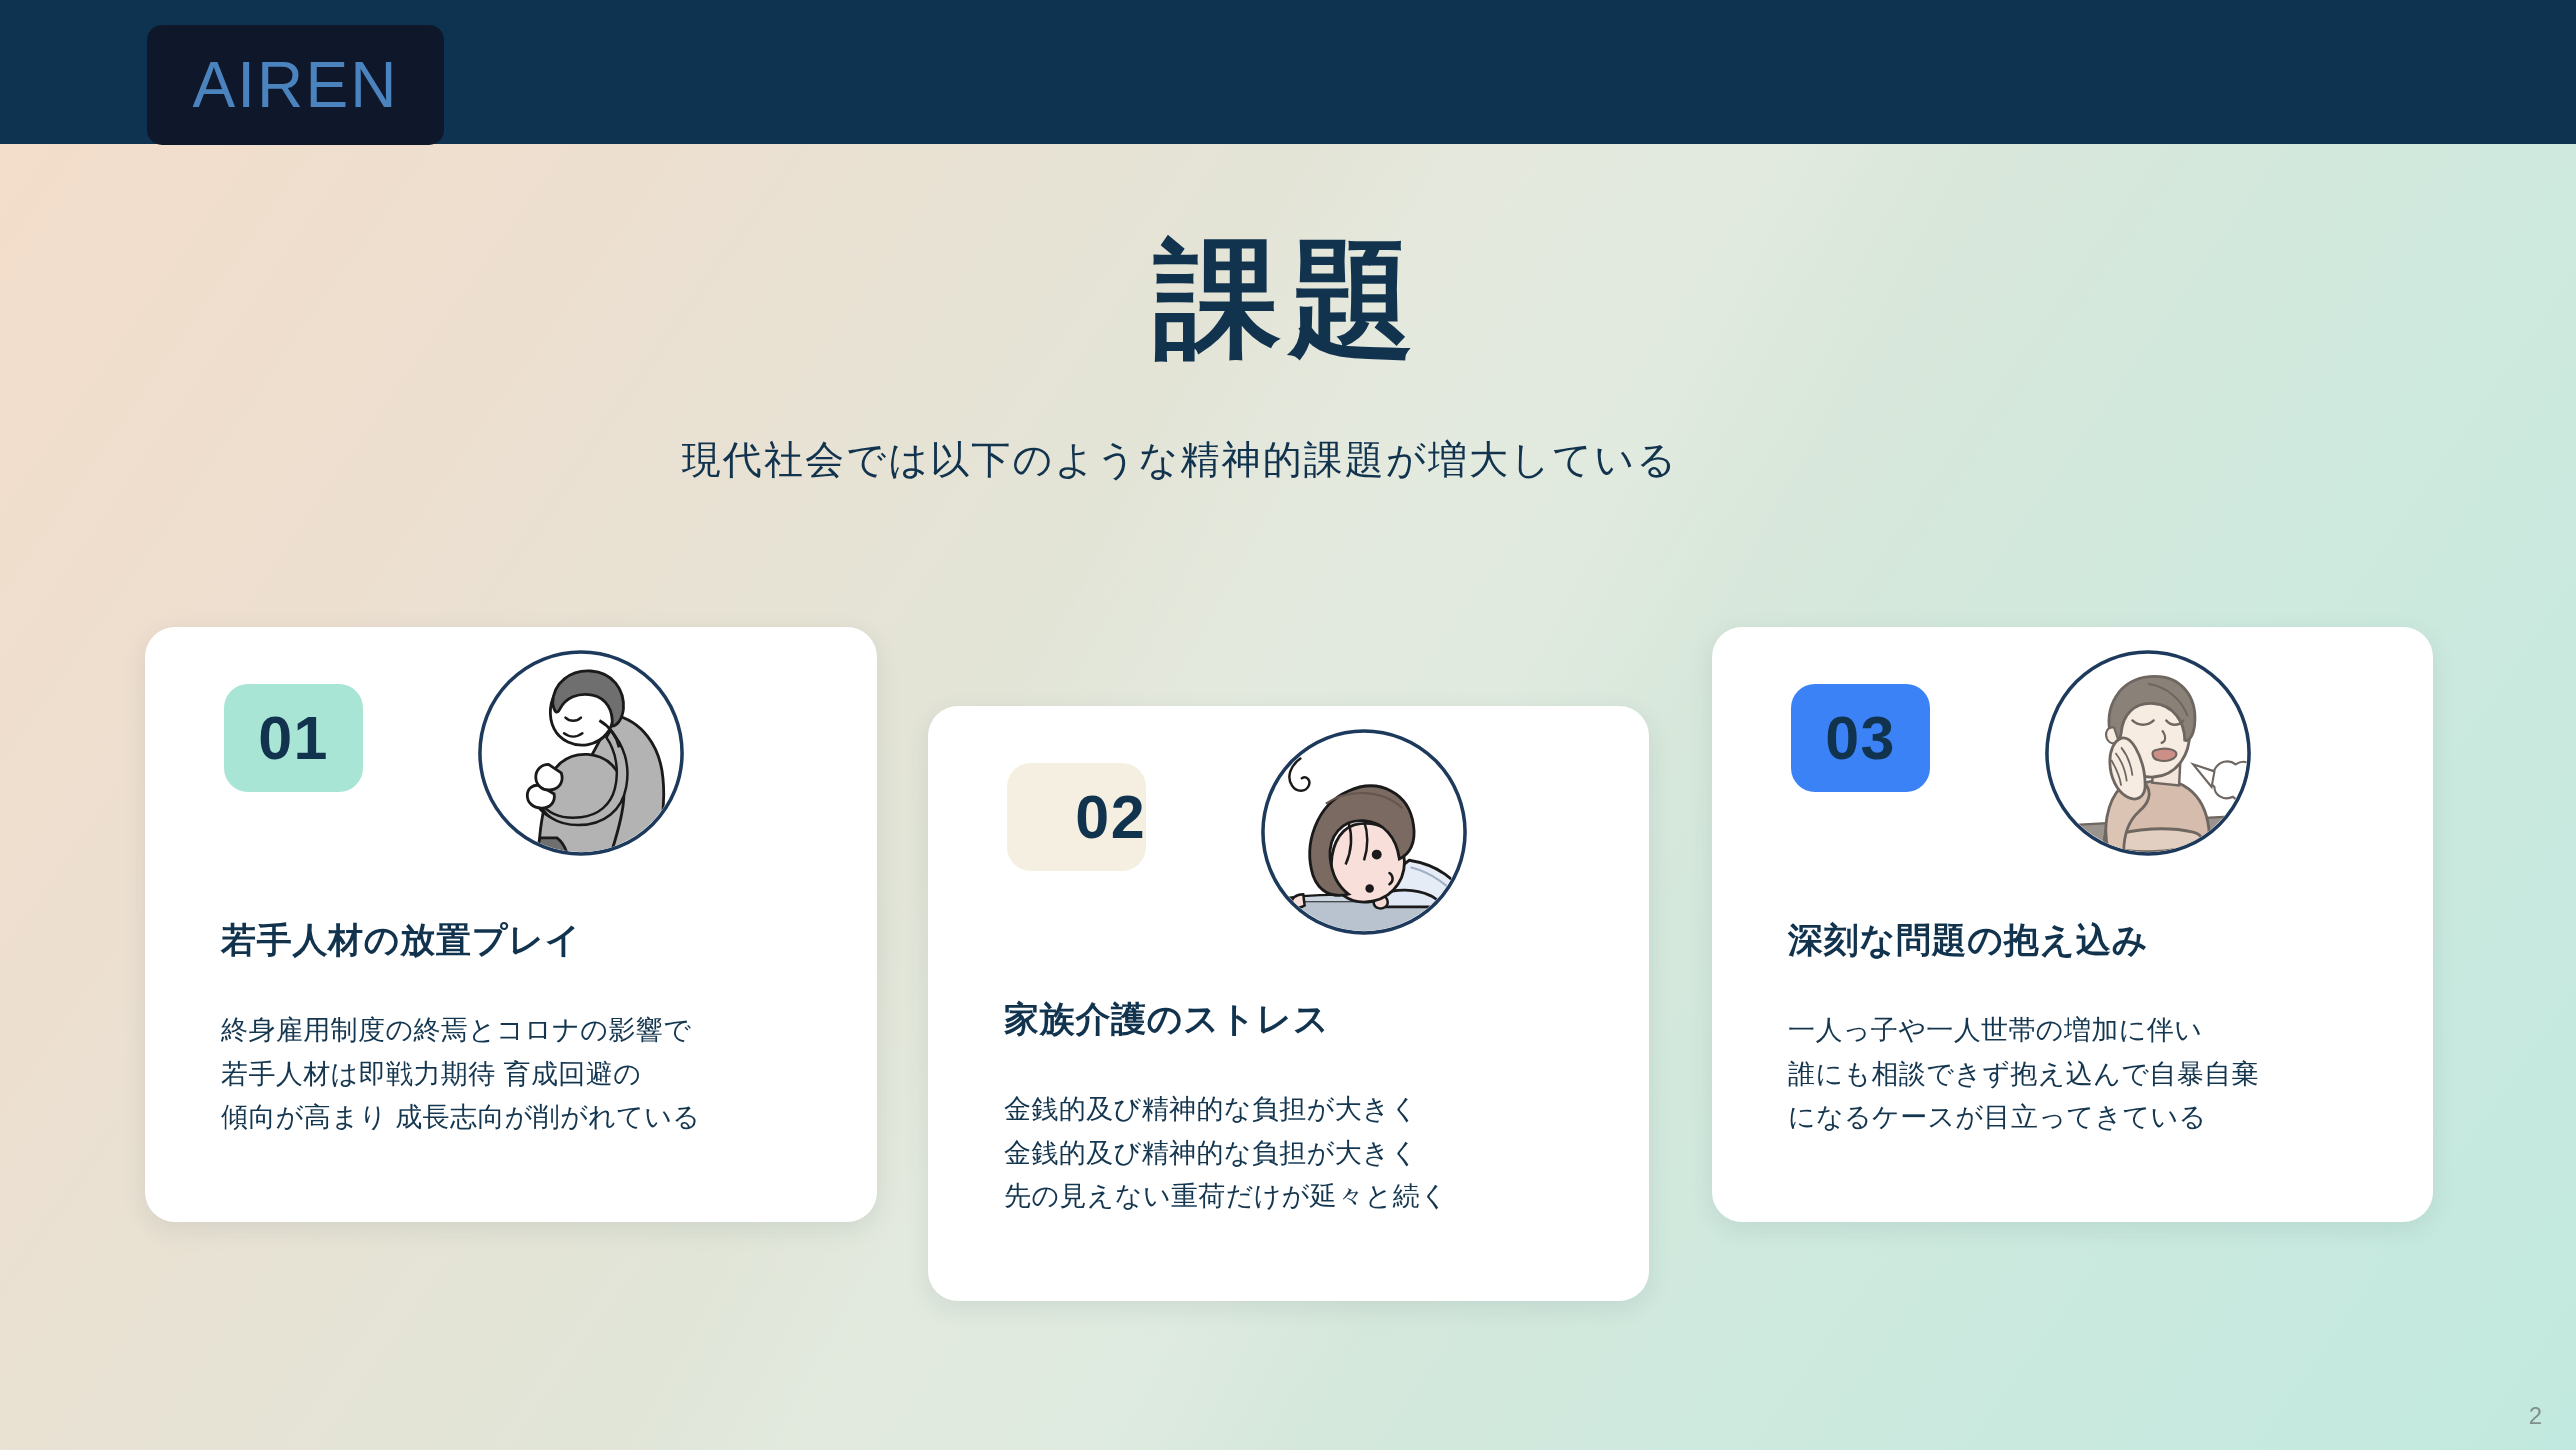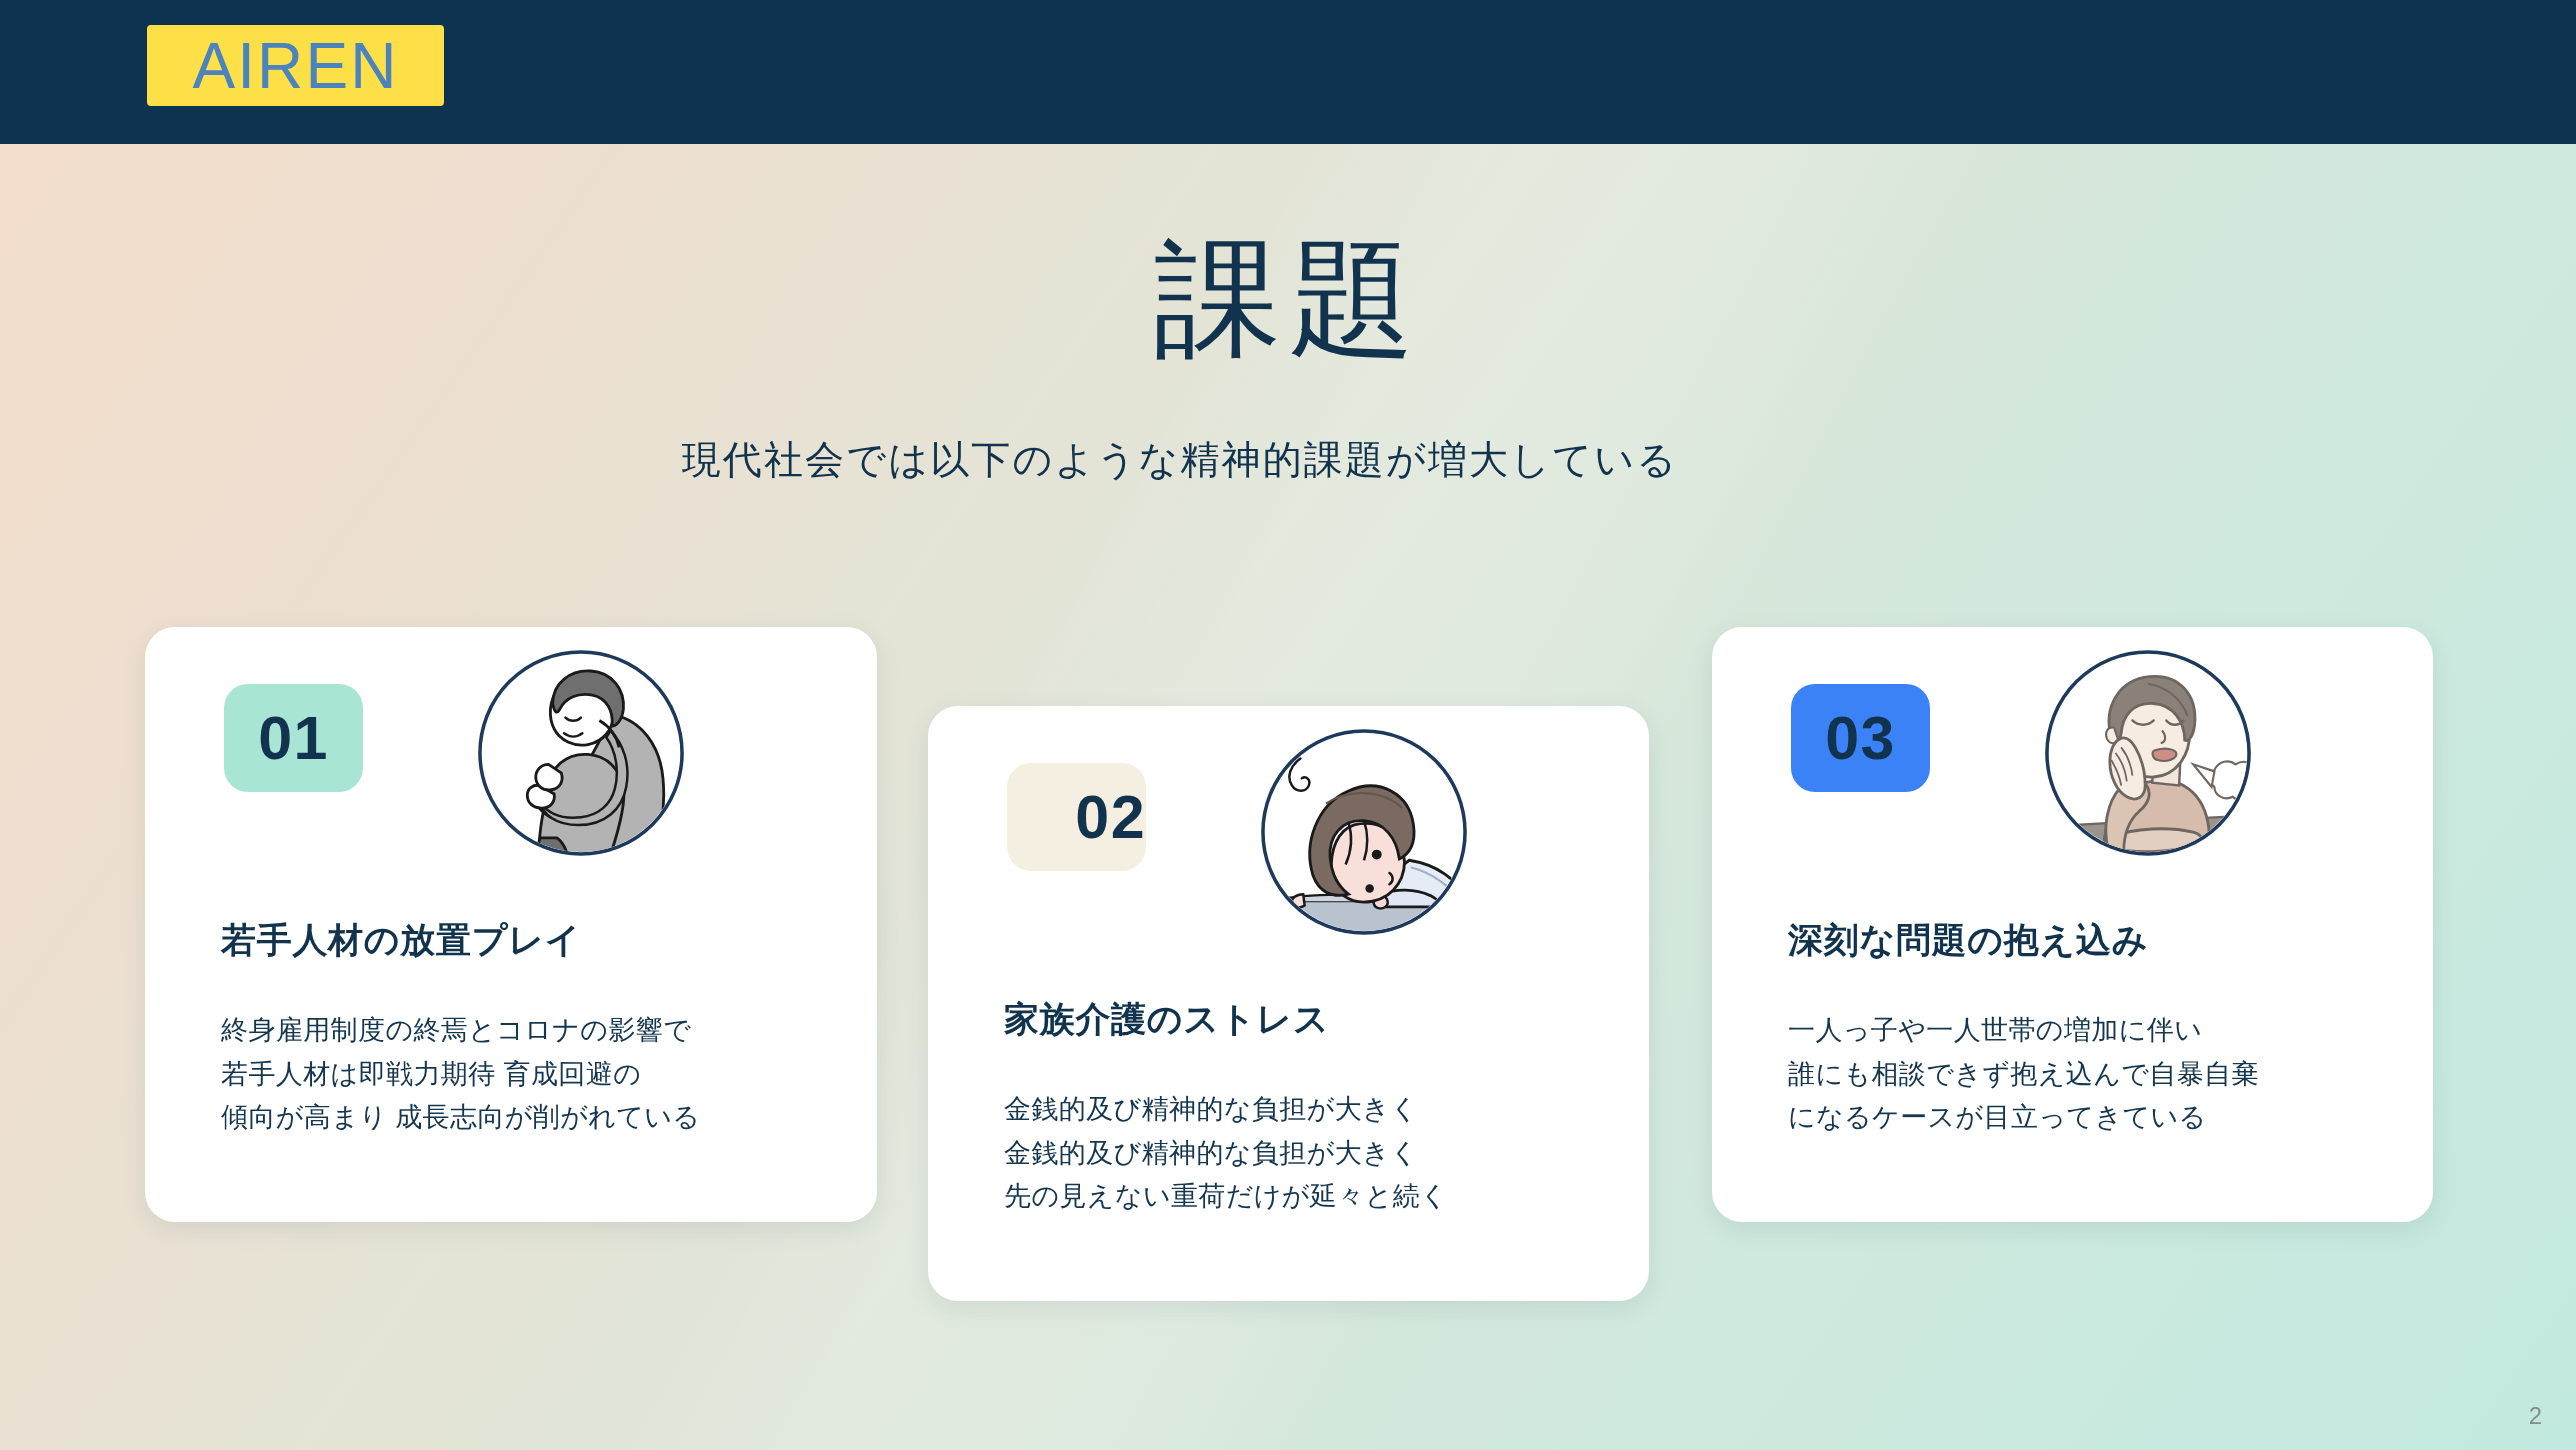--- a/index.html
+++ b/index.html
@@ -41,23 +41,23 @@
     top: 0;
     width: 2576px;
     height: 144px;
     background: #0e3350;
   }
   .logo-badge {
     position: absolute;
     left: 147px;
     top: 25px;
     width: 297px;
-    height: 81px;
-    background: #fde047;
-    border-radius: 4px;
+    height: 120px;
+    background: #0f172a;
+    border-radius: 15px;
     display: flex;
     align-items: center;
     justify-content: center;
   }
   .logo-text {
     font-size: 64px;
     font-weight: 500;
     letter-spacing: 2.1px;
     color: #4b83be;
     line-height: 1;
@@ -65,21 +65,21 @@
   }
 
   
   .page-title {
     position: absolute;
     left: 0;
     top: 230px;
     width: 2576px;
     text-align: center;
     font-size: 127px;
-    font-weight: 400;
+    font-weight: 700;
     color: #11334e;
     letter-spacing: 7px;
     line-height: 1.1;
   }
   .page-subtitle {
     position: absolute;
     left: 0;
     top: 433px;
     width: 2360px;
     text-align: center;

